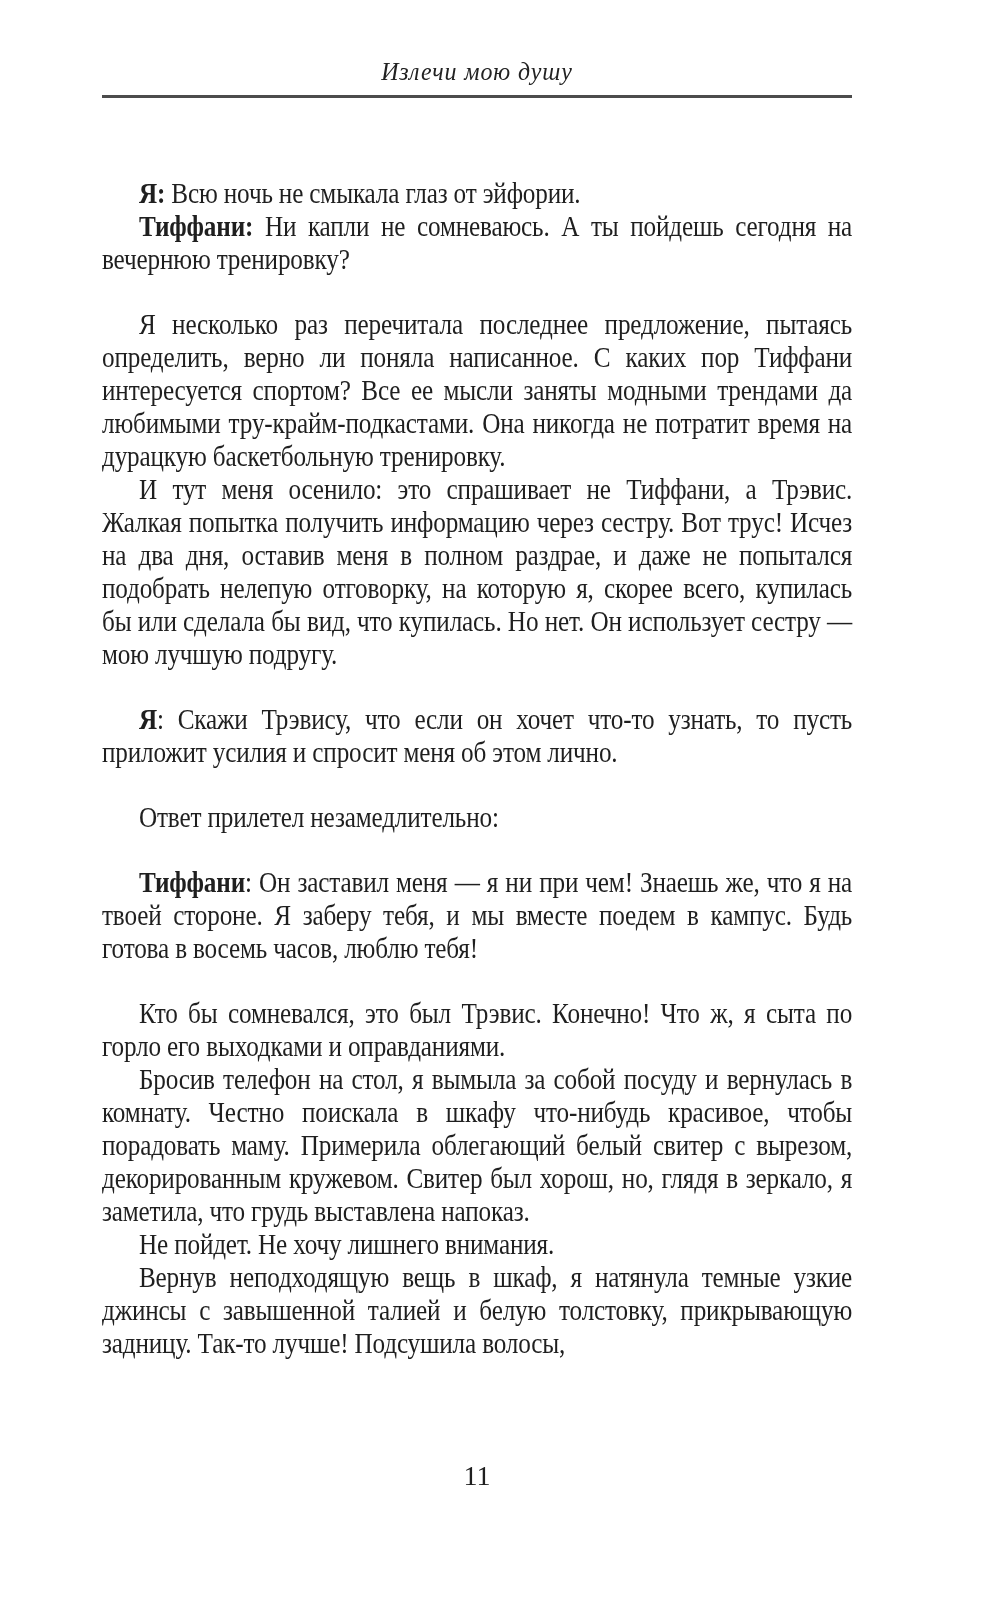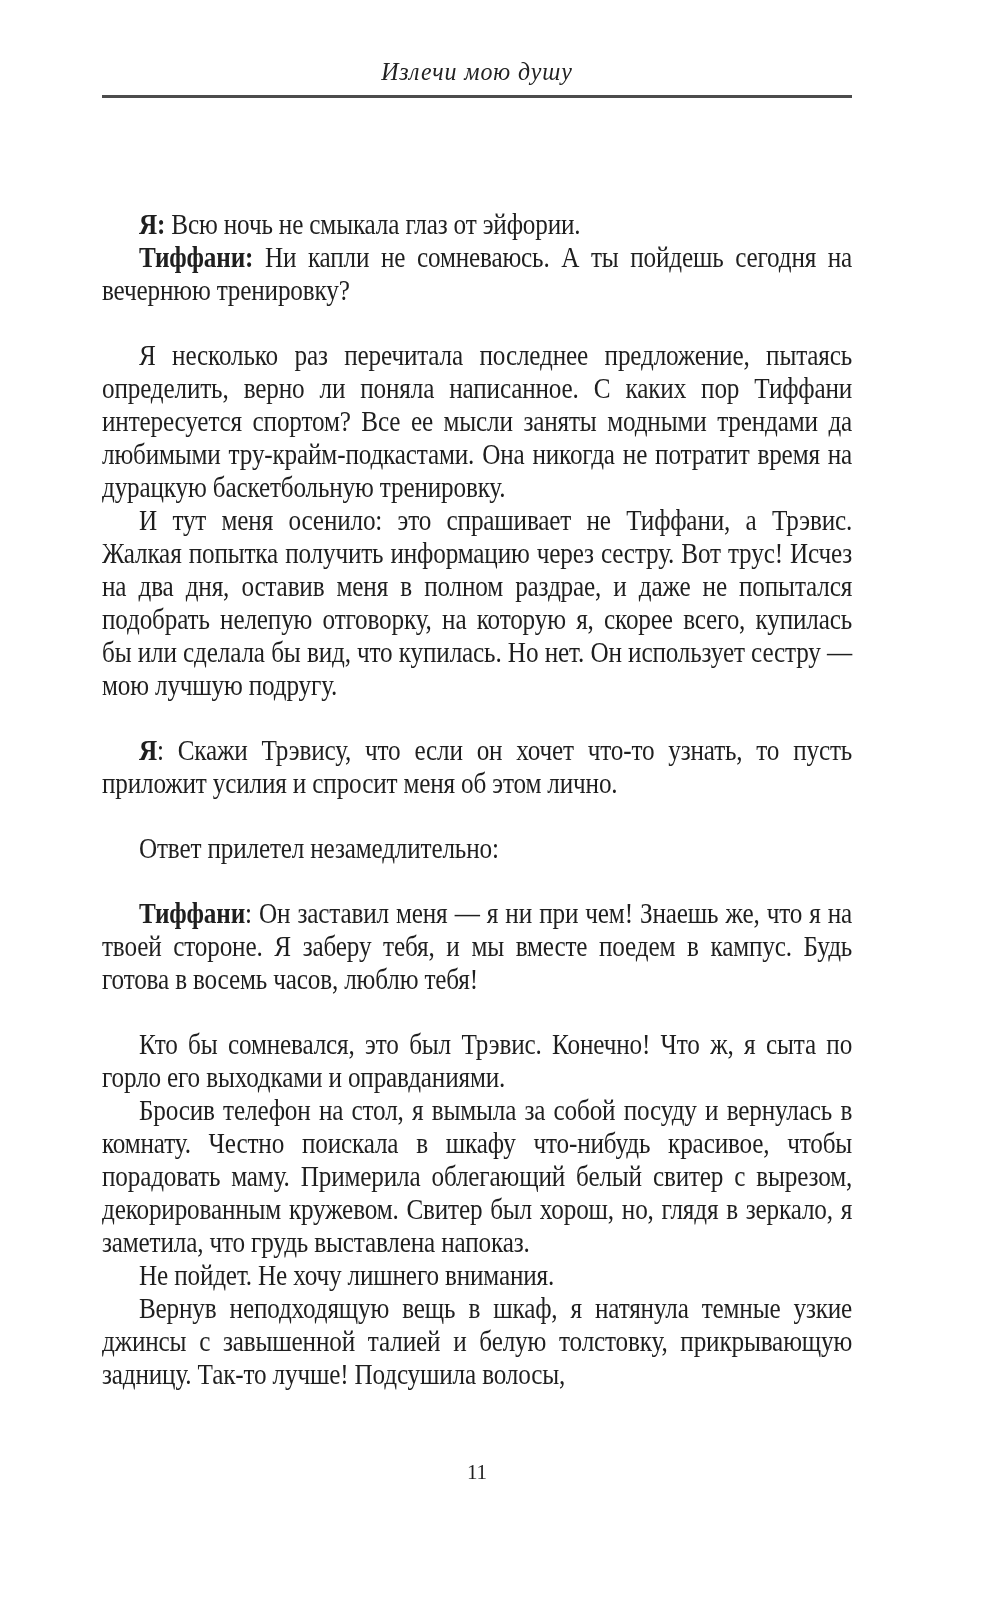--- a/index.html
+++ b/index.html
@@ -40,21 +40,20 @@
     margin-top: 8px;
     height: 0;
     border-top: 3px solid #4c4c4c;
   }
   .body-text {
     position: absolute;
     left: 102px;
     top: 176px;
     width: 750px;
     overflow: visible;
-    margin-top: 31px;
   }
   .condense {
     width: 893px;              
     transform: scaleX(0.84);
     transform-origin: 0 0;
     font-size: 30px;
     line-height: 33px;
     text-align: justify;
     letter-spacing: -0.2px;
   }
@@ -67,21 +66,21 @@
   }
   .speaker {
     font-weight: bold;
   }
   .footer {
     position: absolute;
     left: 102px;
     top: 1460px;
     width: 750px;
     text-align: center;
-    font-size: 21px;
+    font-size: 28px;
     color: #1f1f1f;
   }
 </style>
 </head>
 <body>
 
 <div class="page">
 
   <div class="header">
     <div class="running-title">Излечи мою душу</div>

